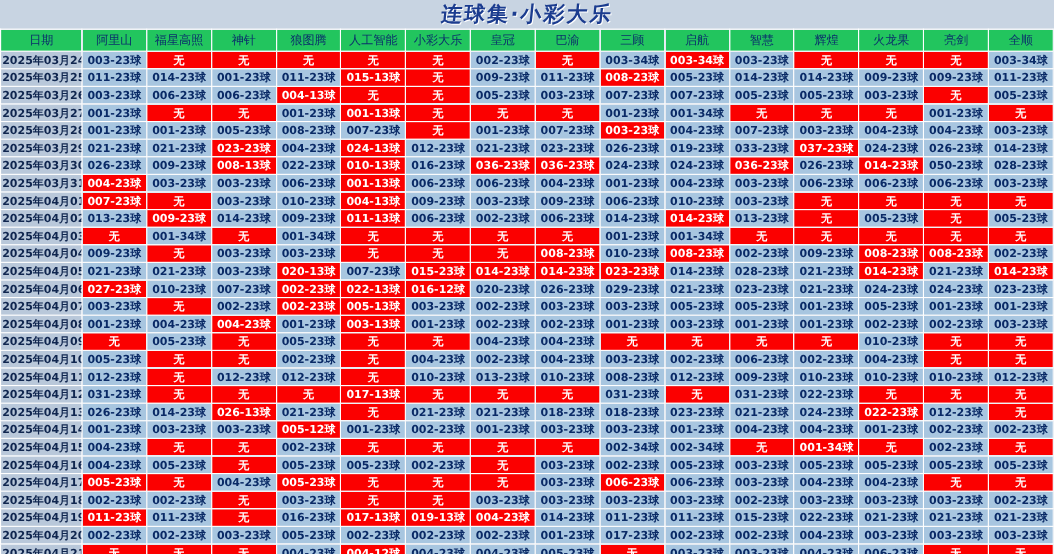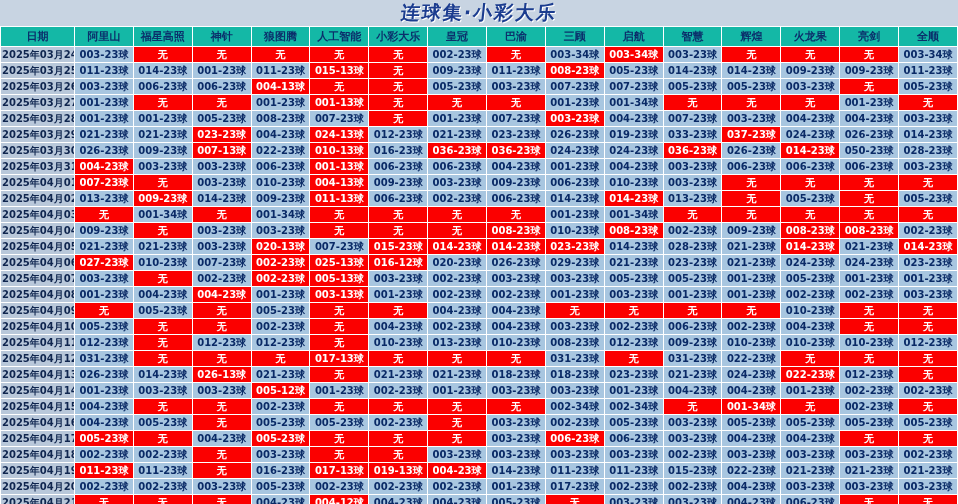--- a/index.html
+++ b/index.html
@@ -32,23 +32,23 @@
     border:1px solid #ffffff;
     font-size:10px;
     height:15px;
     padding:0 1px;
     text-align:center;
     white-space:nowrap;
     overflow:hidden;
     font-family:"DejaVu Sans",sans-serif;
   }
   thead th{
-    background:#14b8a6;
+    background:#22c55e;
     color:#0b2f6b;
-    font-weight:bold;
+    font-weight:normal;
     font-size:11px;
     height:19px;
   }
   td.date{
     background:#b9c8da;
     color:#10264f;
     font-weight:bold;
     text-align:center;
     font-size:10px;
   }
@@ -213,21 +213,21 @@
           <td class="blue bold">033-23球</td>
           <td class="red bold">037-23球</td>
           <td class="blue bold">024-23球</td>
           <td class="blue bold">026-23球</td>
           <td class="blue bold">014-23球</td>
         </tr>
         <tr>
           <td class="date">2025年03月30日</td>
           <td class="blue bold">026-23球</td>
           <td class="blue bold">009-23球</td>
-          <td class="red bold">007-13球</td>
+          <td class="red bold">008-13球</td>
           <td class="blue bold">022-23球</td>
           <td class="red bold">010-13球</td>
           <td class="blue bold">016-23球</td>
           <td class="red bold">036-23球</td>
           <td class="red bold">036-23球</td>
           <td class="blue bold">024-23球</td>
           <td class="blue bold">024-23球</td>
           <td class="red bold">036-23球</td>
           <td class="blue bold">026-23球</td>
           <td class="red bold">014-23球</td>
@@ -341,21 +341,21 @@
           <td class="red bold">014-23球</td>
           <td class="blue bold">021-23球</td>
           <td class="red bold">014-23球</td>
         </tr>
         <tr>
           <td class="date">2025年04月06日</td>
           <td class="red bold">027-23球</td>
           <td class="blue bold">010-23球</td>
           <td class="blue bold">007-23球</td>
           <td class="red bold">002-23球</td>
-          <td class="red bold">025-13球</td>
+          <td class="red bold">022-13球</td>
           <td class="red bold">016-12球</td>
           <td class="blue bold">020-23球</td>
           <td class="blue bold">026-23球</td>
           <td class="blue bold">029-23球</td>
           <td class="blue bold">021-23球</td>
           <td class="blue bold">023-23球</td>
           <td class="blue bold">021-23球</td>
           <td class="blue bold">024-23球</td>
           <td class="blue bold">024-23球</td>
           <td class="blue bold">023-23球</td>

